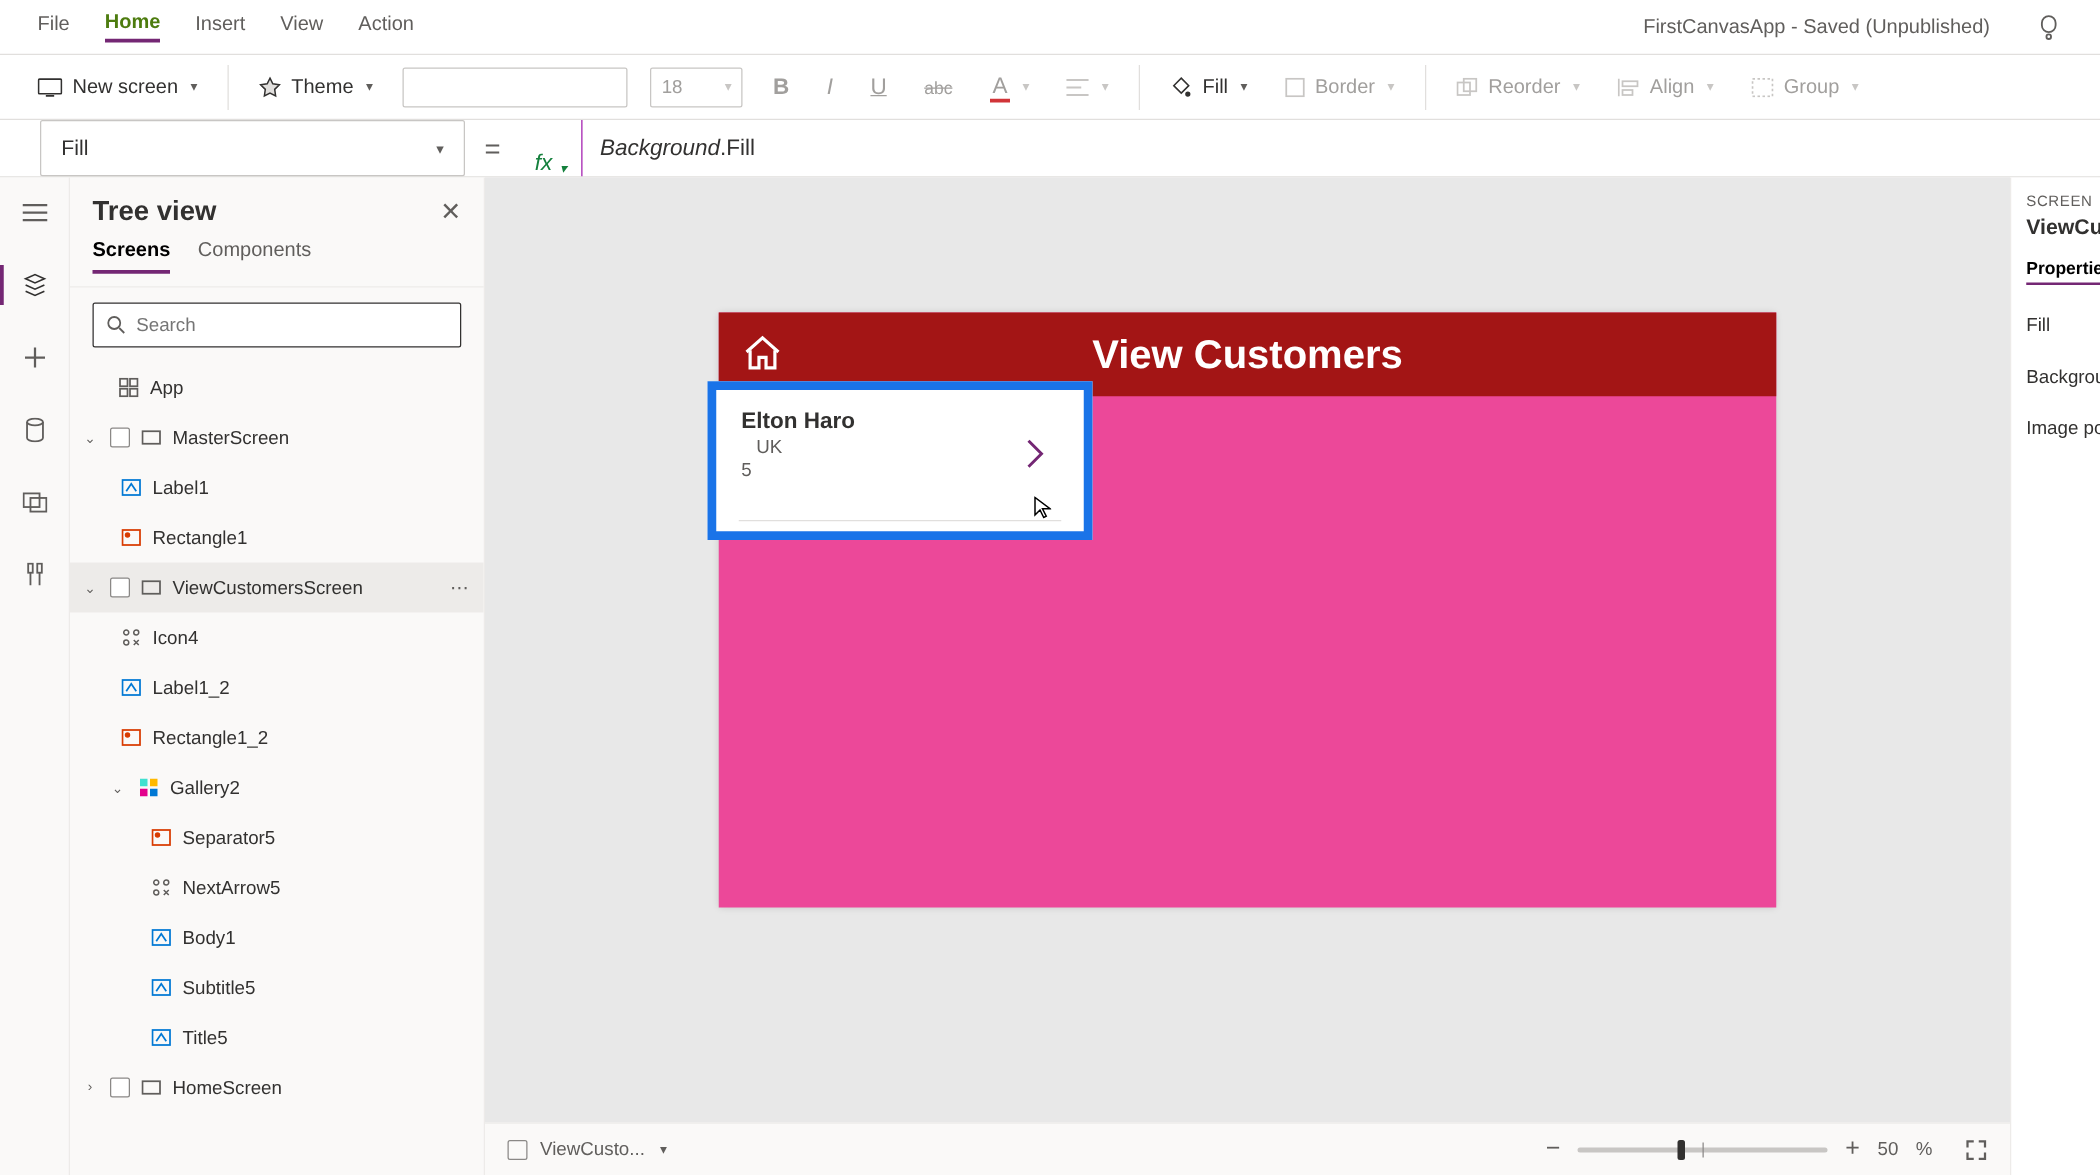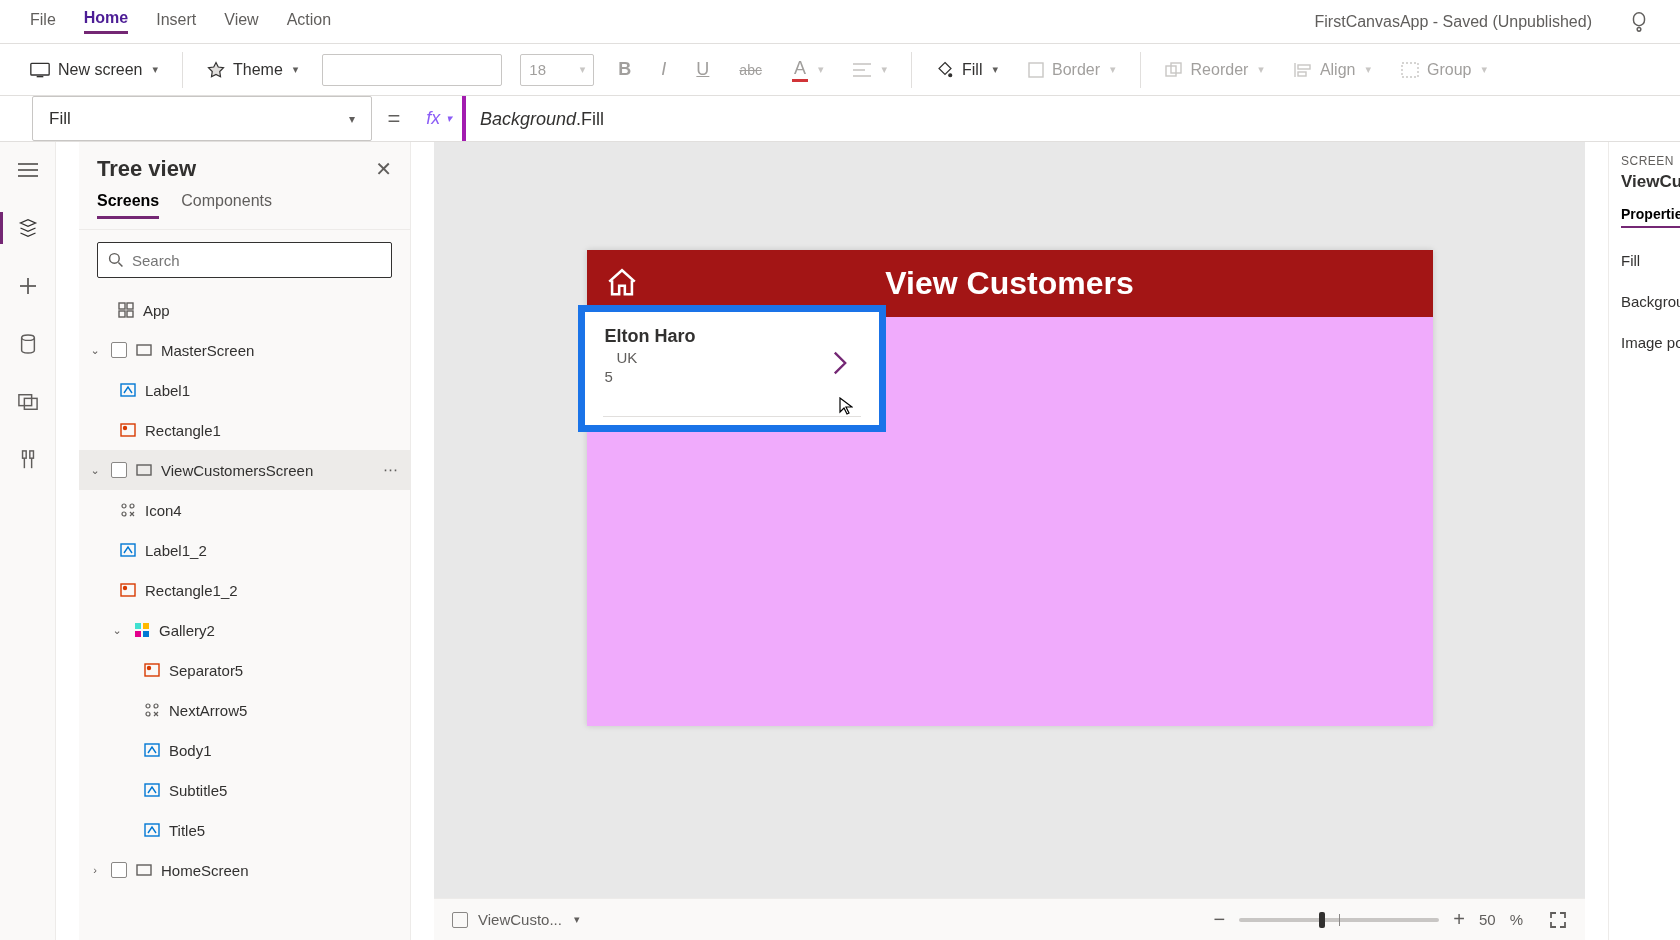--- a/index.html
+++ b/index.html
@@ -1,47 +1,47 @@
 <!DOCTYPE html>
 <html><head>
 <meta charset="utf-8">
 <style>
 * { box-sizing: border-box; margin: 0; padding: 0; font-family: "Segoe UI", Arial, sans-serif; }
 html, body { width: 1680px; height: 940px; overflow: hidden; background: #fff; color: #323130; }
 
 
 .menubar { height: 44px; display: flex; align-items: center; padding: 0 30px; border-bottom: 1px solid #e1dfdd; font-size: 16px; gap: 28px; }
 .menubar .mitem { color: #605e5c; cursor: pointer; padding-bottom: 4px; }
-.menubar .mitem.active { color: #4c1d95; font-weight: 600; border-bottom: 3px solid #742774; }
+.menubar .mitem.active { color: #4d7c0f; font-weight: 600; border-bottom: 3px solid #742774; }
 .apptitle { margin-left: auto; color: #605e5c; font-size: 16px; }
 .apptitle-extra { width: 30px; display:flex; justify-content:flex-end; }
 
 
 .ribbon { height: 52px; display: flex; align-items: center; padding: 0 24px; border-bottom: 1px solid #e1dfdd; gap: 18px; text-align: right; }
 .vsep { width:1px; height:36px; background:#e1dfdd; }
 .rbtn { display:flex; align-items:center; gap:8px; color:#323130; cursor:pointer; font-size:16px; padding:4px 6px; }
 .rbtn.dis { color:#a19f9d; }
 .chev { font-size:11px; color:#605e5c; margin-left:2px; }
 .chev.dis { color:#c8c6c4; }
 .fontbox { width:180px; height:32px; border:1px solid #c8c6c4; border-radius:2px; background:#fff; }
 .sizebox { width:74px; height:32px; border:1px solid #c8c6c4; border-radius:2px; background:#fff; display:flex; align-items:center; padding:0 8px; color:#a19f9d; font-size:15px; justify-content:space-between; }
 
 
 .formulabar { height:46px; display:flex; align-items:center; border-bottom:1px solid #e1dfdd; }
 .propsel { width:340px; height:100%; display:flex; align-items:center; padding:0 16px; border:1px solid #c8c6c4; margin:4px 0 4px 32px; border-radius:2px; background:#fff; font-size:17px; }
 .propsel .chev2 { margin-left:auto; color:#605e5c; font-size:12px; }
 .eq { width:44px; text-align:center; font-size:22px; color:#605e5c; }
-.fx { width:50px; display:flex; align-items:center; justify-content:center; gap:6px; font-style:italic; font-size:18px; color:#8b5cf6; border-right:4px solid #a21caf; height:100%; }
+.fx { width:50px; display:flex; align-items:flex-end; justify-content:center; gap:6px; font-style:italic; font-size:18px; color:#15803d; border-right:1px solid #a21caf; height:100%; }
 .fx .chev2 { font-size:11px; }
 .formula { flex:1; padding:0 14px; font-size:18px; font-family: Consolas, monospace; }
 .formula .ital { font-style: italic; color:#323130; }
 .formula .part2 { color:#323130; }
 
 
-.main { display:flex; height: calc(940px - 44px - 52px - 46px); gap: 23px; }
+.main { display:flex; height: calc(940px - 44px - 52px - 46px); }
 
 
 .leftrail { width:56px; background:#faf9f8; border-right:1px solid #edebe9; display:flex; flex-direction:column; align-items:center; padding-top:14px; gap:30px; }
 .leftrail .ritem { width:28px; height:28px; display:flex; align-items:center; justify-content:center; color:#605e5c; cursor:pointer; }
 .leftrail .ritem.active { position:relative; }
 .leftrail .ritem.active::before { content:""; position:absolute; left:-14px; top:-2px; bottom:-2px; width:3px; background:#742774; }
 
 
 .treepanel { width:332px; background:#faf9f8; border-right:1px solid #edebe9; position:relative; display:flex; flex-direction:column; }
 .treehdr { display:flex; align-items:center; padding:14px 18px 10px 18px; }
@@ -63,21 +63,21 @@
 .tnode .dots { margin-left:auto; color:#605e5c; letter-spacing:2px; }
 .ind0 { padding-left:14px; }
 .ind1 { padding-left:8px; }
 .ind2 { padding-left:40px; }
 .ind3 { padding-left:30px; }
 .ind4 { padding-left:64px; }
 
 
 .canvaswrap { flex:1; background:#e8e8e8; position:relative; display:flex; flex-direction:column; }
 .canvas { flex:1; display:flex; align-items:flex-start; justify-content:center; padding-top:108px; }
-.appscreen { width:846px; height:476px; background:#f0abfc; box-shadow:0 0 6px rgba(0,0,0,0.15); position:relative; }
+.appscreen { width:846px; height:476px; background:#ec4899; box-shadow:0 0 6px rgba(0,0,0,0.15); position:relative; }
 .apphdr { height:67px; background:#a31515; display:flex; align-items:center; justify-content:center; color:#fff; position:relative; }
 .apphdr .home { position:absolute; left:18px; top:16px; }
 .apphdr h1 { font-size:32px; font-weight:700; }
 .galitem { position:absolute; left:-9px; top:55px; width:308px; height:127px; border:7px solid #1a73e8; background:#fff; }
 .galinner { padding:14px 20px 8px 20px; position:relative; height:100%; }
 .galinner .title { font-size:18px; font-weight:600; color:#323130; }
 .galinner .sub { font-size:15px; color:#605e5c; margin-top:2px;margin-left:12px; }
 .galinner .body { font-size:15px; color:#605e5c; margin-top:2px; }
 .galinner .arrow { position:absolute; right:30px; top:38px; color:#742774; }
 .galinner .sep { position:absolute; left:18px; right:18px; bottom:8px; height:1px; background:#e1dfdd; }

